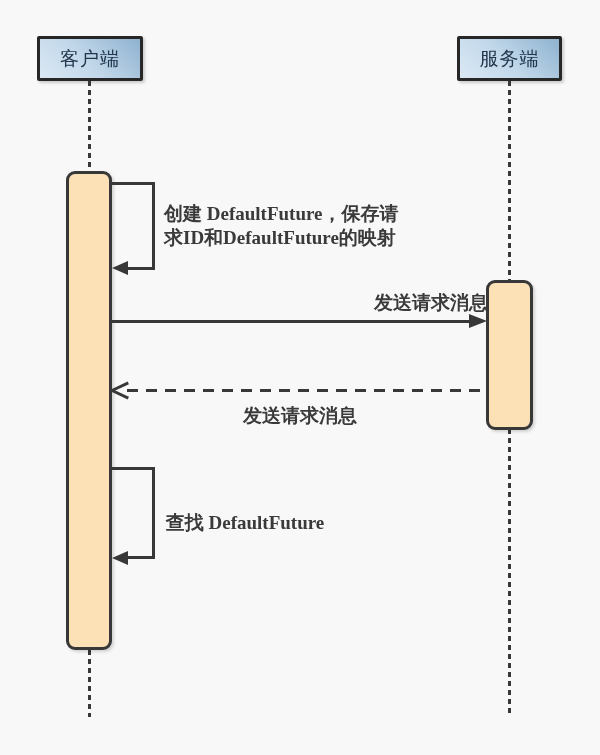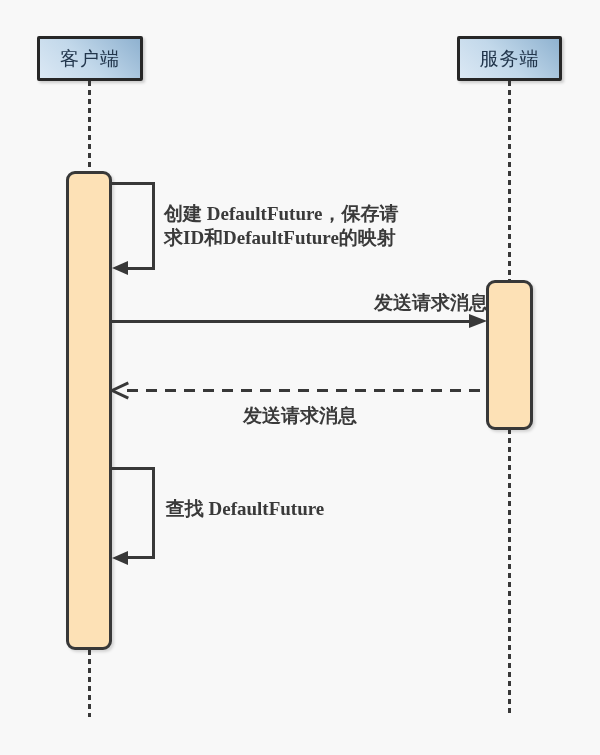--- a/index.html
+++ b/index.html
@@ -82,21 +82,21 @@
 
   
   .msg {
     position:absolute; font-size:19px; line-height:23.5px; color:#3a3a3a;
     white-space:nowrap;
     font-weight:bold;
   }
   .msg-create { left:164px; top:202px; width:240px; text-align:left; }
   .msg-req    { left:112px; top:291px; width:376px; text-align:right; }
   .msg-resp   { left:112px; top:404px; width:376px; text-align:center; }
-  .msg-find   { left:159px; top:497px; width:172px; text-align:center; }
+  .msg-find   { left:159px; top:511px; width:172px; text-align:center; }
 </style>
 </head>
 <body>
 
 <div class="canvas">
 
   <div class="actor actor-client">
     <span>客户端</span>
   </div>
   <div class="actor actor-server">

